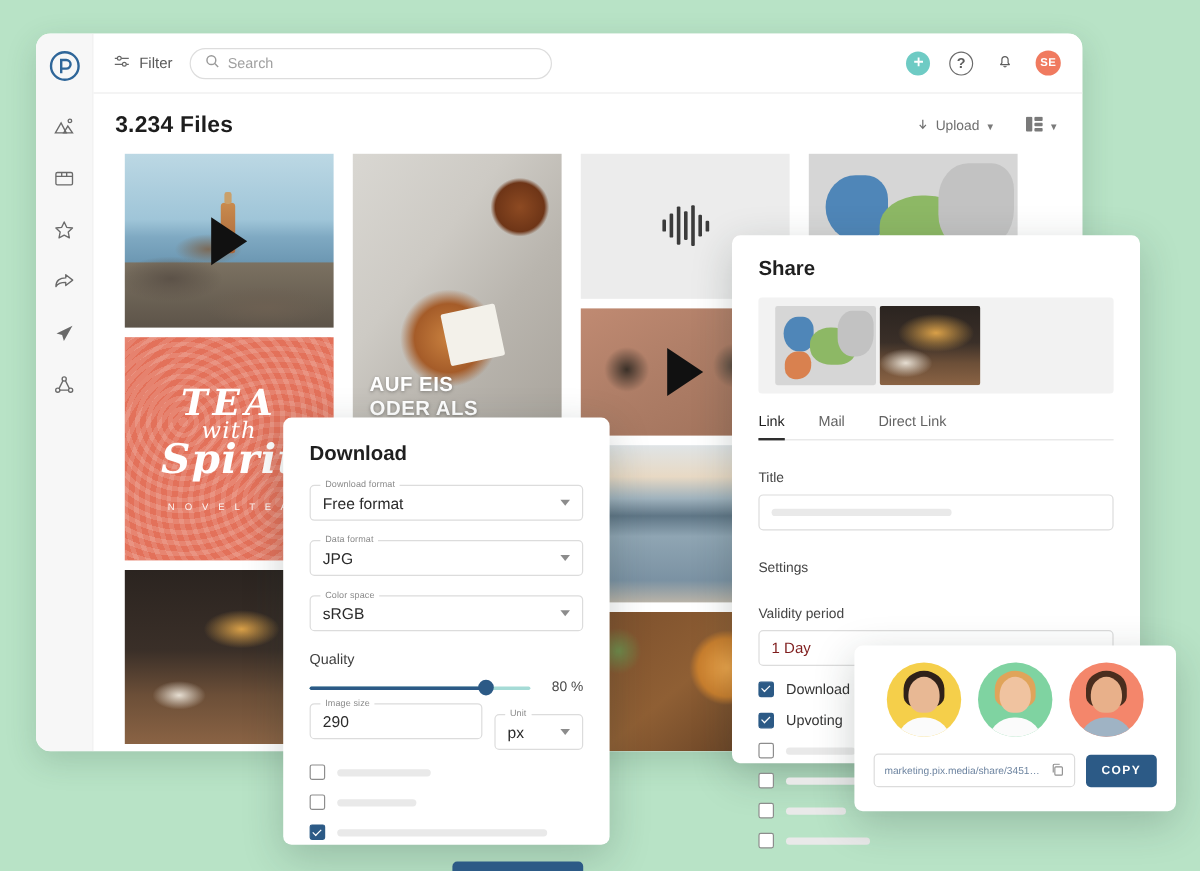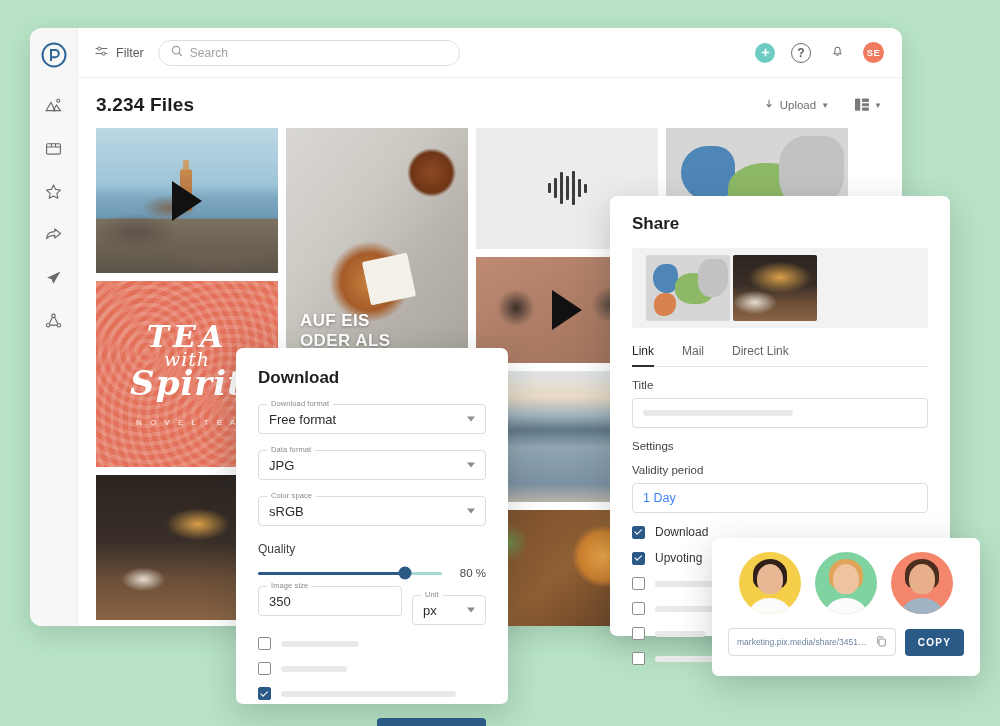--- a/index.html
+++ b/index.html
@@ -85,21 +85,21 @@
     color: #6f6f6f; font-size: 11.5px; cursor: pointer; margin-left: 26px;
   }
   .caret { font-size: 8px; color: #7a7a7a; }
 
   
   .grid {
     position: absolute; left: 18px; right: 0; top: 100px; bottom: 0;
     display: flex; gap: 8px; overflow: hidden;
   }
   .col { display: flex; flex-direction: column; gap: 8px; flex: none; }
-  .tile { position: relative; overflow: hidden; background:#ececec; }
+  .tile { position: relative; overflow: hidden; background:#ececec;margin-left:8px; }
   .tile .play {
     position: absolute; left: 50%; top: 50%; transform: translate(-50%,-50%);
     width: 0; height: 0; border-left: 30px solid #111;
     border-top: 20px solid transparent; border-bottom: 20px solid transparent;
   }
   .tile-caption {
     position: absolute; left: 14px; bottom: 6px; color: #fff;
     font-size: 17px; font-weight: bold; line-height: 1.15; letter-spacing: .4px;
     text-shadow: 0 1px 3px rgba(0,0,0,.35);
   }
@@ -244,25 +244,25 @@
     background: #f2f2f2; border-radius: 3px; height: 80px; margin-top: 14px;
     display: flex; align-items: center; gap: 3px; padding: 0 14px;
   }
   .share-thumb { width: 84px; height: 66px; border-radius: 2px; overflow: hidden; position: relative; flex:none;}
   .tabs { display: flex; gap: 28px; margin-top: 16px; border-bottom: 1px solid #e4e4e4; }
   .tab {
     font-size: 12px; color: #646464; padding-bottom: 7px; cursor: pointer;
     border-bottom: 2px solid transparent; margin-bottom: -1px;
   }
   .tab.active { color: #1f1f1f; border-bottom-color: #2e2e2e; }
-  .section-label { font-size: 11.5px; color: #454545; margin-top: 12px; }
+  .section-label { font-size: 11.5px; color: #454545; margin-top: 26px; }
   .select-field {
     position: relative; border: 1px solid #dcdcdc; border-radius: 4px;
     height: 30px; margin-top: 7px; display: flex; align-items: center;
-    padding: 0 10px; font-size: 12.5px; color: #3b82f6;
+    padding: 0 10px; font-size: 12.5px; color: #7f1d1d;
   }
   .check-lbl { font-size: 12px; color: #343434; }
 
   
   #avatar-card { left: 712px; top: 538px; width: 268px; height: 138px; padding: 14px 16px; }
   .avatars { display: flex; gap: 14px; justify-content: center; }
   .avatar-big { width: 62px; height: 62px; border-radius: 50%; position: relative; overflow: hidden; flex:none;}
   .avatar-big .head {
     position: absolute; left: 50%; top: 20%; transform: translateX(-50%);
     width: 26px; height: 30px; border-radius: 50% 50% 44% 44%;
@@ -519,21 +519,21 @@
       <div class="slider-track">
         <div class="slider-fill" id="q-fill" style="width: 80%;"></div>
         <div class="slider-knob" id="q-knob" style="left: 80%;"></div>
       </div>
       <div class="slider-val">80 %</div>
     </div>
 
     <div class="row-2">
       <div class="field grow">
         <span class="field-legend">Image size</span>
-        <span>350</span>
+        <span>290</span>
       </div>
       <div class="field unit">
         <span class="field-legend">Unit</span>
         <span>px</span>
         <span class="arrow"></span>
       </div>
     </div>
 
     <div class="check-row">
       <div class="cbox"></div>

